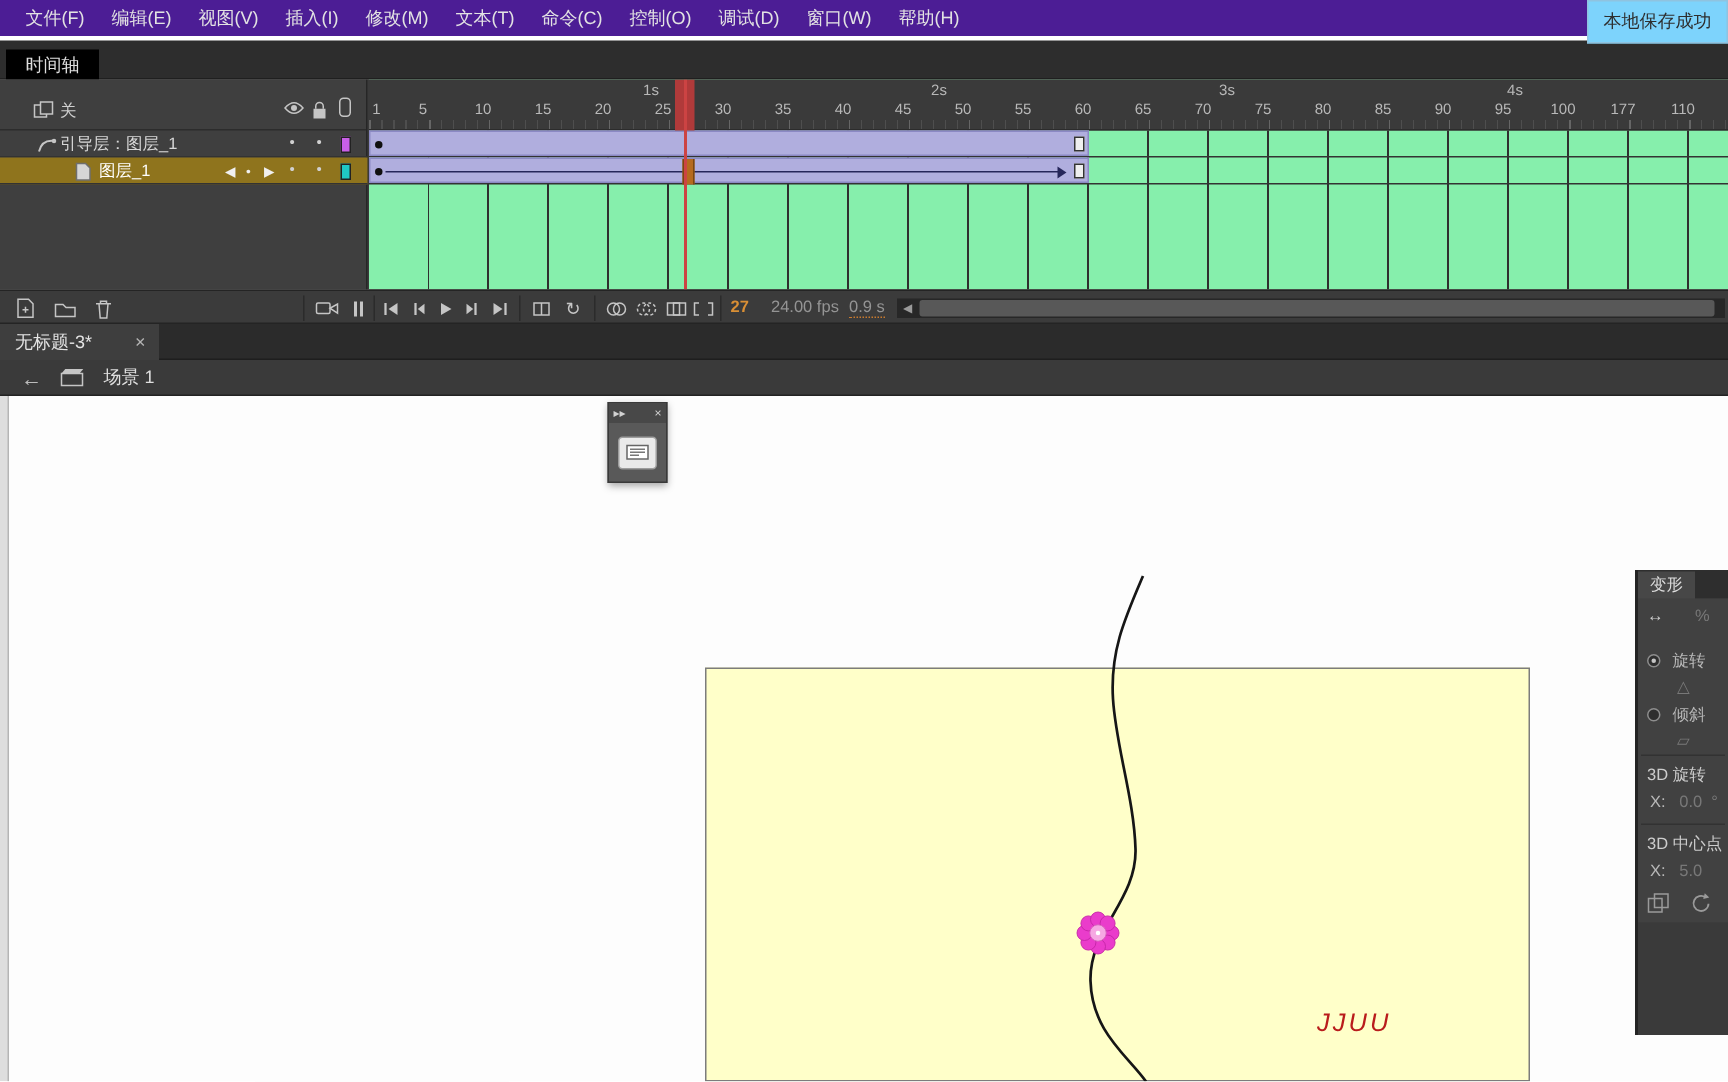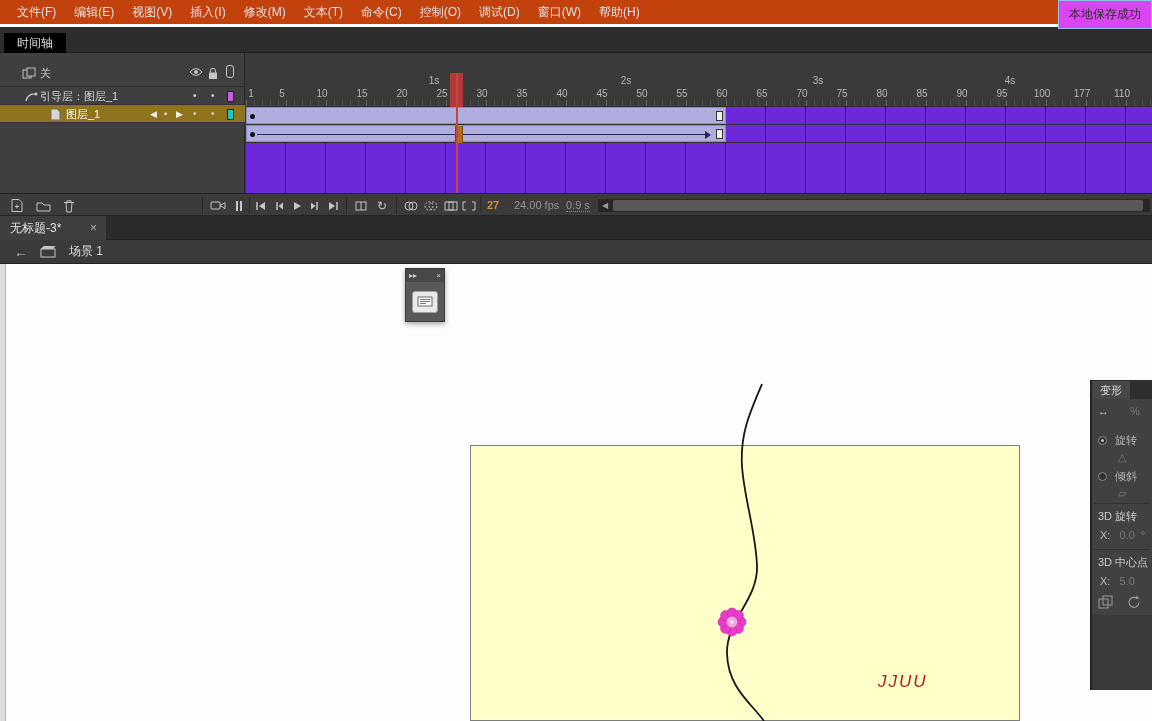--- a/index.html
+++ b/index.html
@@ -1,22 +1,22 @@
 <!DOCTYPE html>
 <html><head>
 <meta charset="utf-8">
 <style>
   *{margin:0;padding:0;box-sizing:border-box;font-family:"Liberation Sans",sans-serif;}
   html,body{width:1152px;height:721px;overflow:hidden;background:#fff;}
   #app{position:relative;width:1152px;height:721px;background:#fff;}
 
   
-  .menubar{position:absolute;top:0;left:0;width:1152px;height:24px;background:#c2410c;display:flex;align-items:center;padding-left:8px;}
+  .menubar{position:absolute;top:0;left:0;width:1152px;height:24px;background:#4c1d95;display:flex;align-items:center;padding-left:8px;}
   .menu-item{color:#e3e3e3;font-size:12px;padding:0 9px;line-height:27px;white-space:nowrap;cursor:default;}
-  .notification{position:absolute;top:0;right:0;height:29px;background:#d946ef;border:1px solid #8fc3e0;color:#2e2e2e;font-size:12px;line-height:27px;padding:0 10px;z-index:60;}
+  .notification{position:absolute;top:0;right:0;height:29px;background:#7dd3fc;border:1px solid #8fc3e0;color:#2e2e2e;font-size:12px;line-height:27px;padding:0 10px;z-index:60;}
 
   
   .tl-tabstrip{position:absolute;top:27px;left:0;width:1152px;height:26px;background:#2d2d2d;border-bottom:1px solid #1f1f1f;}
   .tl-tab{position:absolute;left:4px;top:6px;height:20px;background:#000000;color:#ddd;font-size:12px;line-height:20px;padding:0 13px;}
 
   
   .timeline{position:absolute;top:53px;left:0;width:1152px;height:140px;background:#3a3a3a;overflow:hidden;}
   .tl-left{position:absolute;left:0;top:0;width:245px;height:140px;background:#3f3f3f;border-right:1px solid #262626;z-index:6;}
   .tl-left-header{position:absolute;top:0;left:0;right:0;height:34px;border-bottom:1px solid #2c2c2c;}
   .hdr-label{position:absolute;left:40px;top:13px;color:#cfcfcf;font-size:11px;}
@@ -26,21 +26,21 @@
   .lrow1{top:34px;}
   .lrow2{top:52px;background:#8f741d;color:#fff;}
   .lname{position:absolute;top:0;white-space:nowrap;}
   .ldot{position:absolute;top:0;color:#d0d0d0;font-size:10px;}
   .lsq{position:absolute;top:4px;width:7px;height:11px;border:1px solid #222;}
   .oc1{left:227px;background:#c95fe8;}
   .oc2{left:227px;background:#1fc8c4;}
   .rowglyph{position:absolute;top:0;font-size:9px;color:#f0f0f0;}
 
   
-  .tl-frames{position:absolute;left:246px;top:0;right:0;height:140px;background:#6d28d9;margin-top:20px;}
+  .tl-frames{position:absolute;left:246px;top:0;right:0;height:140px;background:#86efac;}
   .rows-bg{position:absolute;top:34px;left:0;right:0;bottom:0;background:repeating-linear-gradient(to right,transparent 0 39px,#2f2f2f 39px 40px);}
   .ruler{position:absolute;top:0;left:0;right:0;height:34px;background:#3a3a3a;border-bottom:1px solid #2c2c2c;}
   .sec-label{position:absolute;top:2px;width:20px;text-align:center;font-size:10px;color:#b8b8b8;}
   .fnum{position:absolute;top:15px;width:20px;text-align:center;font-size:10px;color:#b8b8b8;}
   .ticks{position:absolute;bottom:0;left:0;right:0;height:6px;
      background:repeating-linear-gradient(to right,#666 0 1px,transparent 1px 40px),
                 repeating-linear-gradient(to right,#4e4e4e 0 1px,transparent 1px 8px);}
   .frow{position:absolute;left:0;right:0;height:18px;border-bottom:1px solid #333;}
   .frow1{top:34px;} .frow2{top:52px;}
   .tween{position:absolute;left:0;top:0;width:480px;height:17px;background:#b0aede;border:1px solid #8b89c4;}

